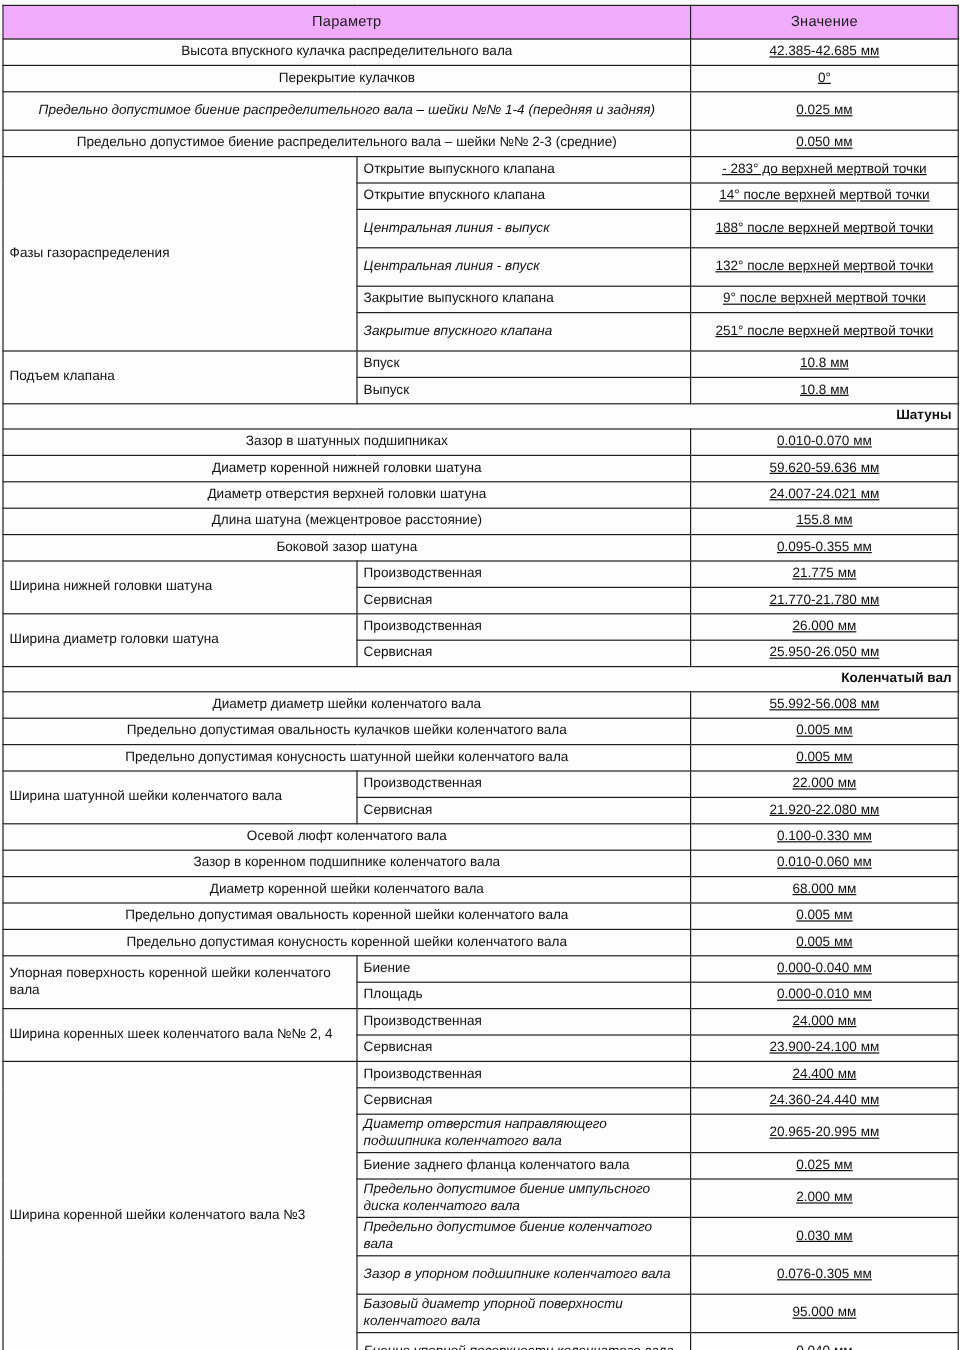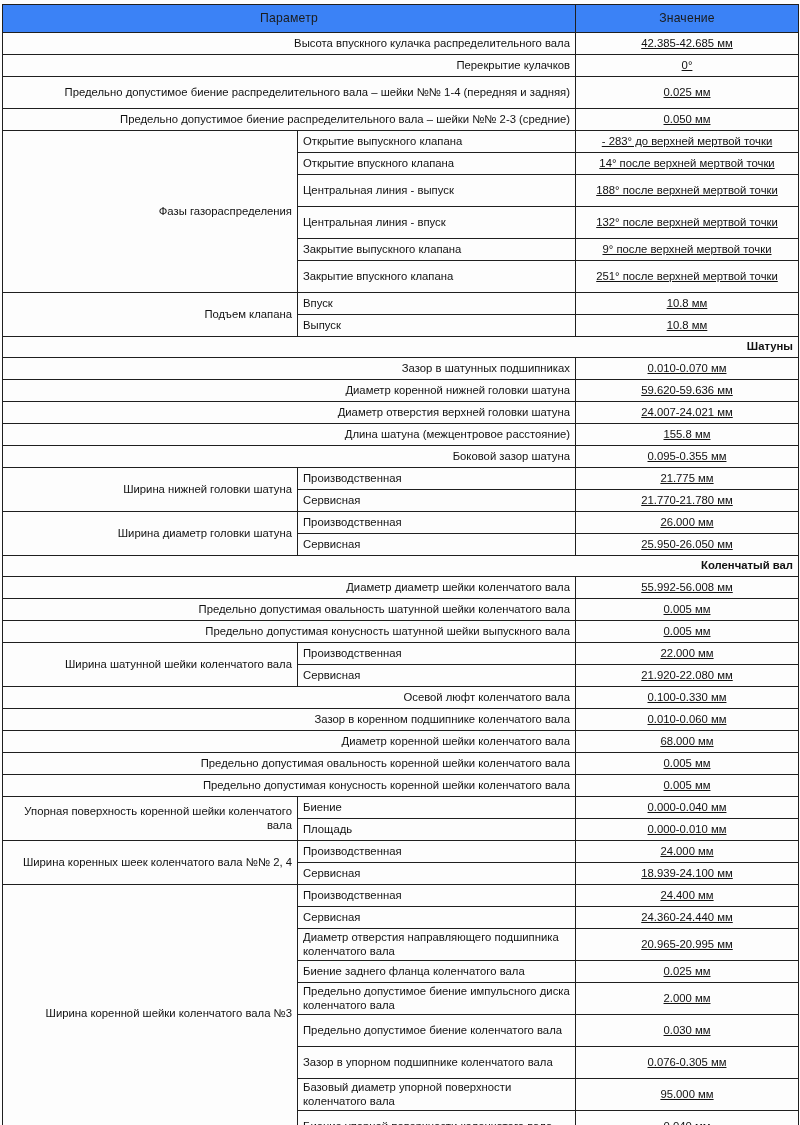--- a/index.html
+++ b/index.html
@@ -38,59 +38,59 @@
     background: #fdfdfd;
     word-wrap: break-word;
   }
   
   col.c-param   { width: 295px; }
   col.c-sub     { width: 278px; }
   col.c-value   { width: 223px; }
 
   
   tr.head th {
-    background: #3b82f6;
+    background: #f0abfc;
     color: #1b1b1b;
     font-weight: normal;
     text-align: center;
     font-size: 12.2px;
     height: 25px;
     letter-spacing: .2px;
     border-color: #1f1f1f;
   }
 
   
   td.section {
     text-align: right;
     font-weight: bold;
     font-size: 11.6px;
     height: 18px;
     background: #fdfdfd;
   }
 
   
   td.param {
-    text-align: right;
+    text-align: center;
   }
   td.sub {
     text-align: left;
   }
   td.value {
     text-align: center;
     text-decoration: underline;
   }
   td.merged {
-    text-align: right;
+    text-align: left;
     vertical-align: middle;
   }
   td.tall {
     vertical-align: middle;
   }
   .h1line { height: 19px; }
-  .h2line { height: 29px; }
+  .h2line { height: 29px; font-style: italic; }
 </style>
 </head>
 <body>
 
 <div id="spec-sheet">
   <table class="spec">
     <colgroup>
       <col class="c-param">
         <col class="c-sub">
         <col class="c-value">
@@ -198,25 +198,25 @@
       </tr>
 
       <tr>
         <td class="section" colspan="3">Коленчатый вал</td>
       </tr>
       <tr>
         <td class="param h1line" colspan="2">Диаметр диаметр шейки коленчатого вала</td>
         <td class="value">55.992-56.008 мм</td>
       </tr>
       <tr>
-        <td class="param h1line" colspan="2">Предельно допустимая овальность шатунной шейки коленчатого вала</td>
+        <td class="param h1line" colspan="2">Предельно допустимая овальность кулачков шейки коленчатого вала</td>
         <td class="value">0.005 мм</td>
       </tr>
       <tr>
-        <td class="param h1line" colspan="2">Предельно допустимая конусность шатунной шейки выпускного вала</td>
+        <td class="param h1line" colspan="2">Предельно допустимая конусность шатунной шейки коленчатого вала</td>
         <td class="value">0.005 мм</td>
       </tr>
       <tr>
         <td class="merged tall" rowspan="2">Ширина шатунной шейки коленчатого вала</td>
         <td class="sub h1line">Производственная</td>
         <td class="value">22.000 мм</td>
       </tr>
       <tr>
         <td class="sub h1line">Сервисная</td>
         <td class="value">21.920-22.080 мм</td>
@@ -250,21 +250,21 @@
         <td class="sub h1line">Площадь</td>
         <td class="value">0.000-0.010 мм</td>
       </tr>
       <tr>
         <td class="merged tall" rowspan="2">Ширина коренных шеек коленчатого вала №№ 2, 4</td>
         <td class="sub h1line">Производственная</td>
         <td class="value">24.000 мм</td>
       </tr>
       <tr>
         <td class="sub h1line">Сервисная</td>
-        <td class="value">18.939-24.100 мм</td>
+        <td class="value">23.900-24.100 мм</td>
       </tr>
 
       <tr>
         <td class="merged tall" rowspan="9">Ширина коренной шейки коленчатого вала №3</td>
         <td class="sub h1line">Производственная</td>
         <td class="value">24.400 мм</td>
       </tr>
       <tr>
         <td class="sub h1line">Сервисная</td>
         <td class="value">24.360-24.440 мм</td>

